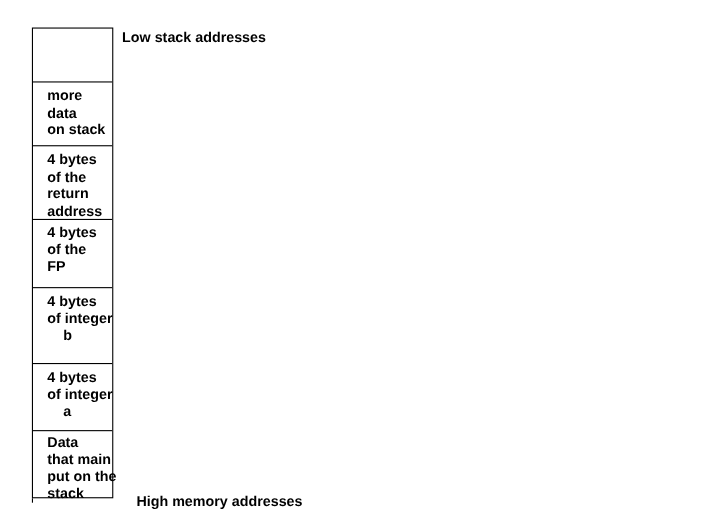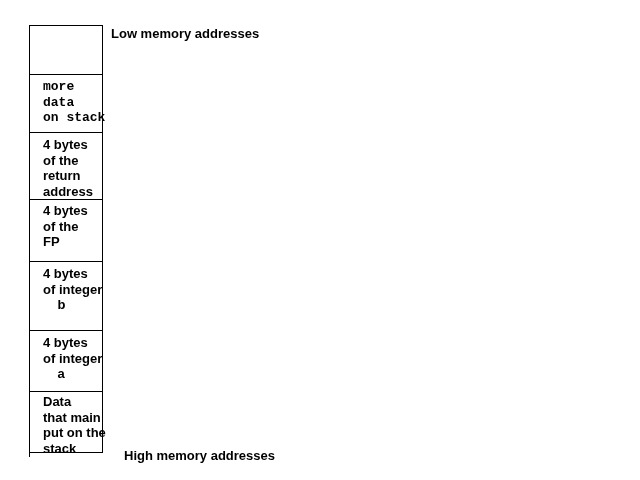--- a/index.html
+++ b/index.html
@@ -28,21 +28,21 @@
     border-top: 1px solid #000000;
     padding: 4px 1px 0 13px;
     font-size: 13px;
     line-height: 15.5px;
     font-weight: bold;
     white-space: pre;
     overflow: visible;
     color: #000000;
   }
   .stack-cell:nth-child(1) { border-top: none; height: 48px; }
-  .stack-cell:nth-child(2) { height: 58px; font-family: Liberation Mono, monospace; }
+  .stack-cell:nth-child(2) { height: 58px; }
   .stack-cell:nth-child(3) { height: 67px; padding-top: 4px; }
   .stack-cell:nth-child(4) { height: 62px; padding-top: 3px; }
   .stack-cell:nth-child(5) { height: 69px; }
   .stack-cell:nth-child(6) { height: 61px; }
   .stack-cell:nth-child(7) { height: 61px; padding-top: 2px; }
   .border-tail {
     position: absolute;
     left: 29px;
     top: 453px;
     width: 1px;
@@ -82,14 +82,14 @@
 of integer
     a</div>
   <div class="stack-cell">Data
 that main
 put on the
 stack</div>
 </div>
 
 <div class="border-tail"></div>
 
-<div class="mem-label low">Low memory addresses</div>
+<div class="mem-label low">Low stack addresses</div>
 <div class="mem-label high">High memory addresses</div>
 
 </body></html>

